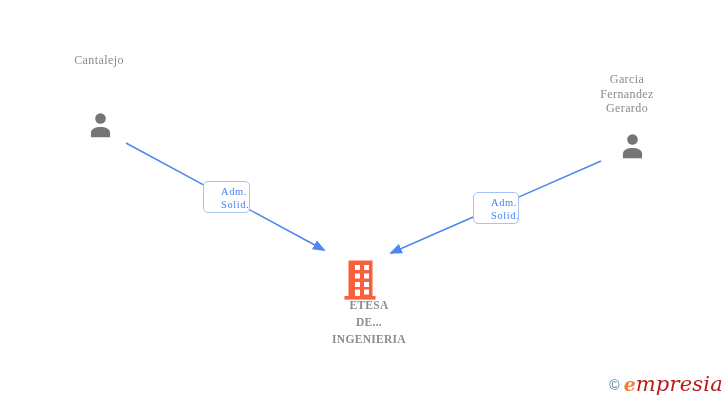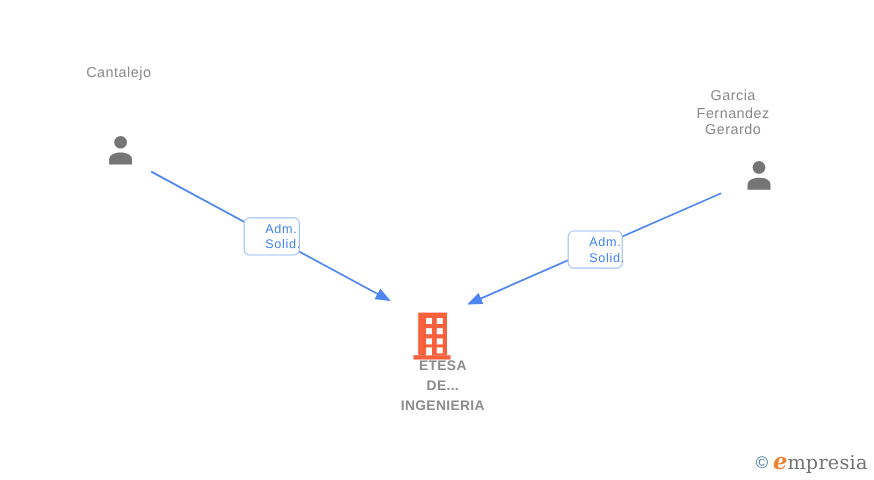--- a/index.html
+++ b/index.html
@@ -7,21 +7,21 @@
     font-family: "Liberation Sans", sans-serif;
     background: #ffffff;
   }
   .canvas {
     position: relative;
     width: 728px;
     height: 400px;
     background: #ffffff;
     overflow: hidden;
   }
-  .abs { position: absolute; }
+  .abs { position: absolute; font-family: Liberation Serif, serif; }
 
   
   .edge-layer {
     position: absolute;
     left: 0; top: 0;
     width: 728px; height: 400px;
     z-index: 1;
     pointer-events: none;
   }
 
@@ -78,22 +78,23 @@
     vertical-align: 1px;
     margin-right: 4px;
   }
   .brand .b-first {
     color: #EE8434;
     font-style: italic;
     font-size: 19px;
     font-weight: bold;
   }
   .brand .b-rest {
-    color: #737373;
-    font-size: 16px;
+    color: #b91c1c;
+    font-style: italic;
+    font-size: 21px;
     letter-spacing: 0.2px;
   }
 </style>
 </head>
 <body>
 
 <div class="canvas">
 
   <svg class="edge-layer" width="728" height="400" viewBox="0 0 728 400">
     <defs>
@@ -108,21 +109,21 @@
   <div class="abs node-label" style="left:38px; top:53px; width:122px;">
     <div>Cantalejo</div>
   </div>
   <div class="abs node-icon" style="left:85px; top:110px;">
     <svg width="31" height="31" viewBox="0 0 24 24">
       <circle cx="12" cy="6.6" r="4.1" fill="#757575"></circle>
       <path d="M4.6 21 v-3.2 c0-3.1 3.5-4.6 7.4-4.6 s7.4 1.5 7.4 4.6 V21 Z" fill="#757575"></path>
     </svg>
   </div>
 
-  <div class="abs node-label" style="left:550px; top:72px; width:122px;">
+  <div class="abs node-label" style="left:566px; top:72px; width:122px;">
     <div>Garcia</div>
     <div>Fernandez</div>
     <div>Gerardo</div>
   </div>
   <div class="abs node-icon" style="left:617px; top:131px;">
     <svg width="31" height="31" viewBox="0 0 24 24">
       <circle cx="12" cy="6.6" r="4.1" fill="#757575"></circle>
       <path d="M4.6 21 v-3.2 c0-3.1 3.5-4.6 7.4-4.6 s7.4 1.5 7.4 4.6 V21 Z" fill="#757575"></path>
     </svg>
   </div>

